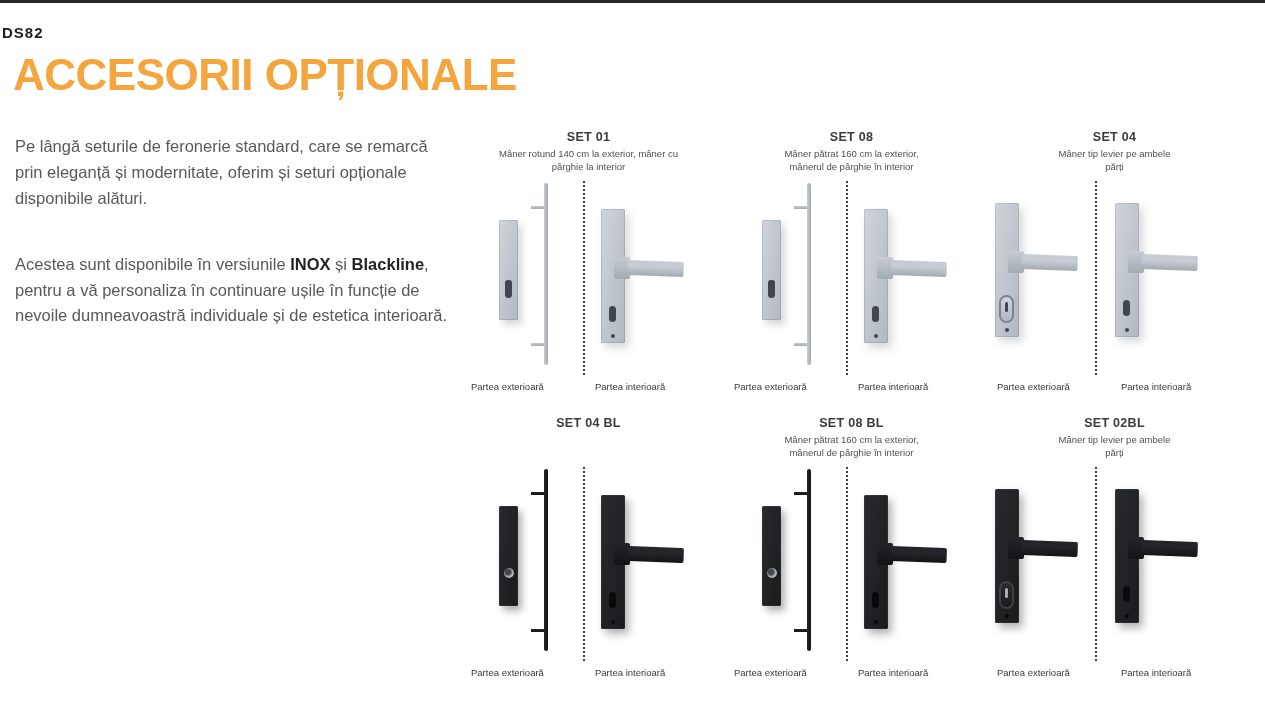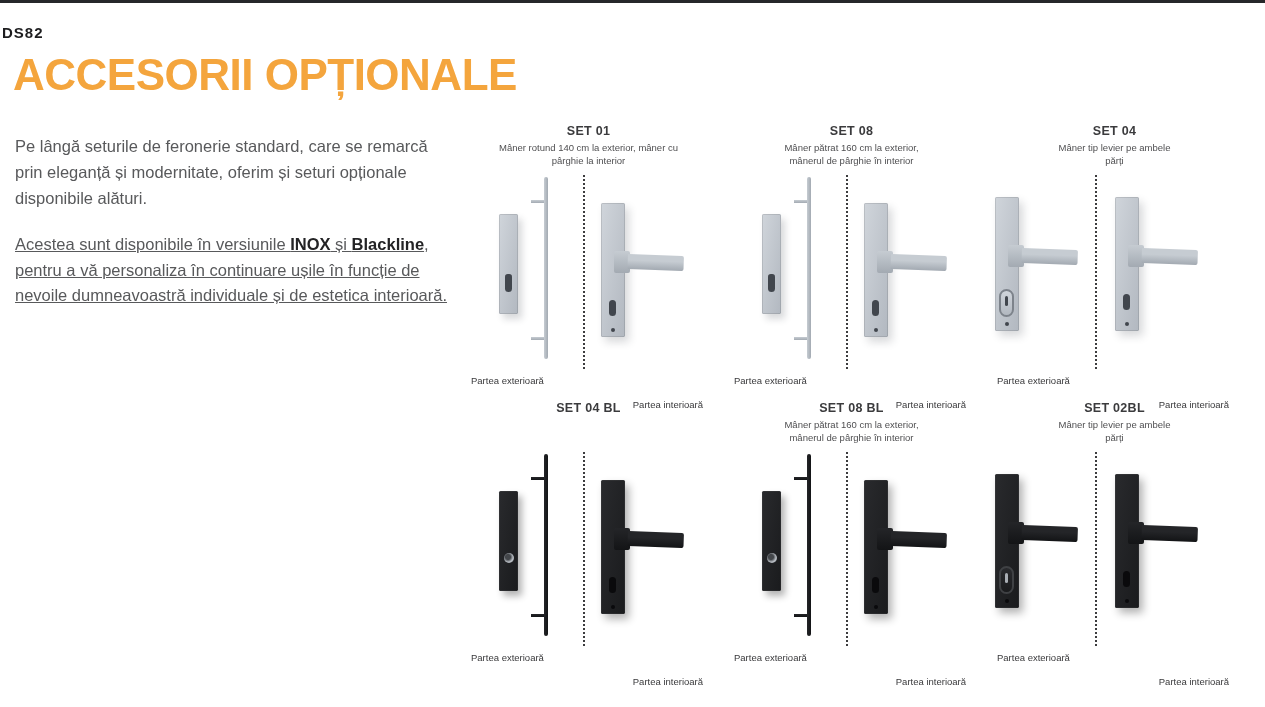--- a/index.html
+++ b/index.html
@@ -4,32 +4,32 @@
 <style>
   * { margin:0; padding:0; box-sizing:border-box; }
   html,body { width:1265px; height:707px; background:#fff; font-family:"Liberation Sans","DejaVu Sans",sans-serif; overflow:hidden; position:relative; }
 
   .top-strip { position:absolute; left:0; top:0; width:100%; height:3px; background:#26272a; }
 
   .doc-code { position:absolute; left:2px; top:24px; font-size:15px; font-weight:bold; letter-spacing:1px; color:#1d1d1f; }
   .page-title { position:absolute; left:13px; top:50px; font-size:44px; font-weight:bold; letter-spacing:-0.5px; color:var(--accent-orange,#F4A53D); }
 
   .intro { position:absolute; left:15px; top:134px; width:432px; font-size:16.5px; line-height:1.57; color:var(--body-text,#58595B); }
-  .intro p + p { margin-top:20px;text-decoration:underline; }
+  .intro p + p { margin-top:40px; }
   .intro b { color:#232325; font-weight:bold; }
 
-  .sets-grid { position:absolute; left:457px; top:118px; width:790px; display:grid; grid-template-columns:repeat(3,263px); grid-auto-rows:270px; row-gap:7px; }
+  .sets-grid { position:absolute; left:457px; top:124px; width:790px; display:grid; grid-template-columns:repeat(3,263px); grid-auto-rows:270px; row-gap:16px; }
 
   .set-card { position:relative; width:263px; height:270px; }
   .set-title { margin-top:6px; text-align:center; font-size:12.5px; font-weight:bold; letter-spacing:0.3px; color:#3b3b3d; }
   .set-desc { margin:3px auto 0; max-width:215px; text-align:center; font-size:9.5px; line-height:1.4; color:#4f4f51; white-space:pre-line; }
   .set-figure { position:absolute; left:0; top:53px; width:263px; height:200px; }
   .labels { position:absolute; left:0; top:257px; width:263px; font-size:9.5px; color:#39393b; }
   .labels .label-ext { position:absolute; left:14px; width:108px; text-align:left; }
-  .labels .label-int { position:absolute; left:138px; width:108px; text-align:right;margin-top:24px; }
+  .labels .label-int { position:absolute; left:138px; width:108px; text-align:left; }
 
   
   .inox      { --plate-a:#d0d5db; --plate-b:#b2b8c0; --metal-a:#c6ccd2; --metal-b:#a3aab2; --hole:#41464d; --edge:rgba(0,0,0,0.10); --shadow:rgba(40,45,55,0.18); }
   .blackline { --plate-a:#292a2d; --plate-b:#1a1b1d; --metal-a:#242528; --metal-b:#131416; --hole:#0a0a0c; --edge:rgba(255,255,255,0.05); --shadow:rgba(0,0,0,0.30); }
 
   
   .divider { position:absolute; top:4px; width:0; height:194px; border-left:2px dotted #3c3c3e; }
   .set-card.pull  .divider { left:126px; }
   .set-card.lever .divider { left:112px; }
 

